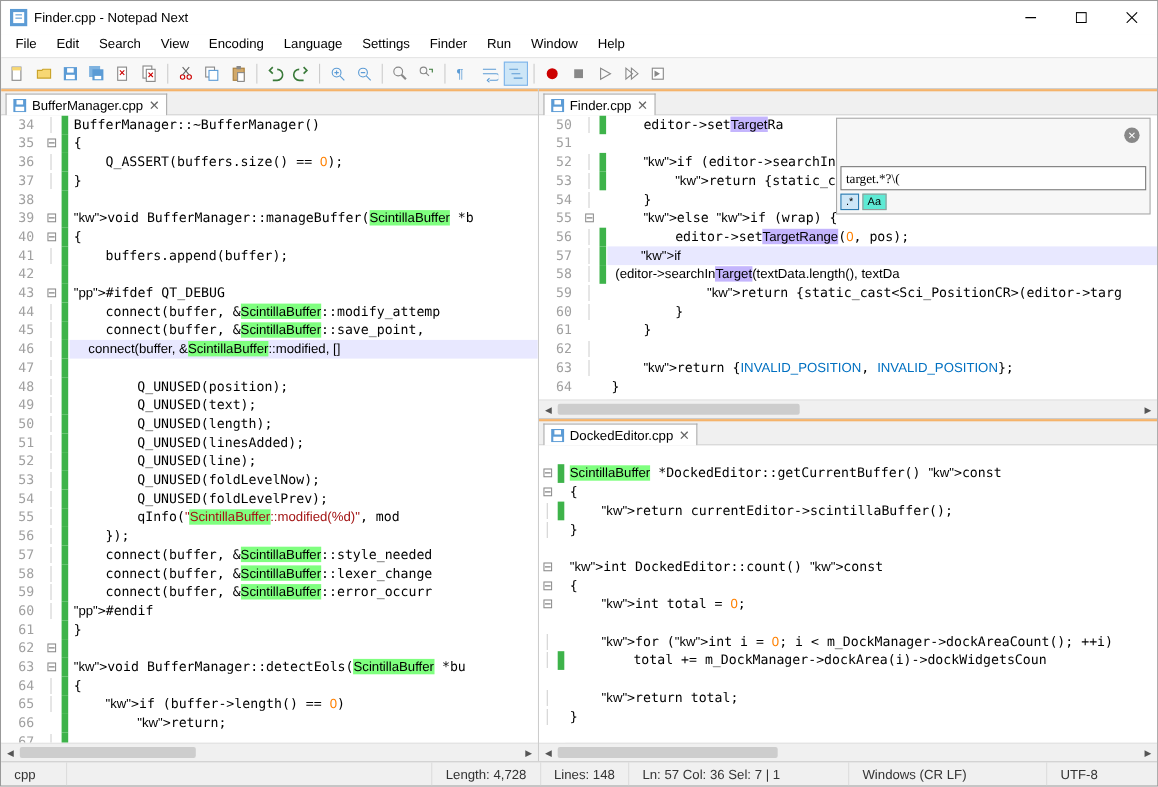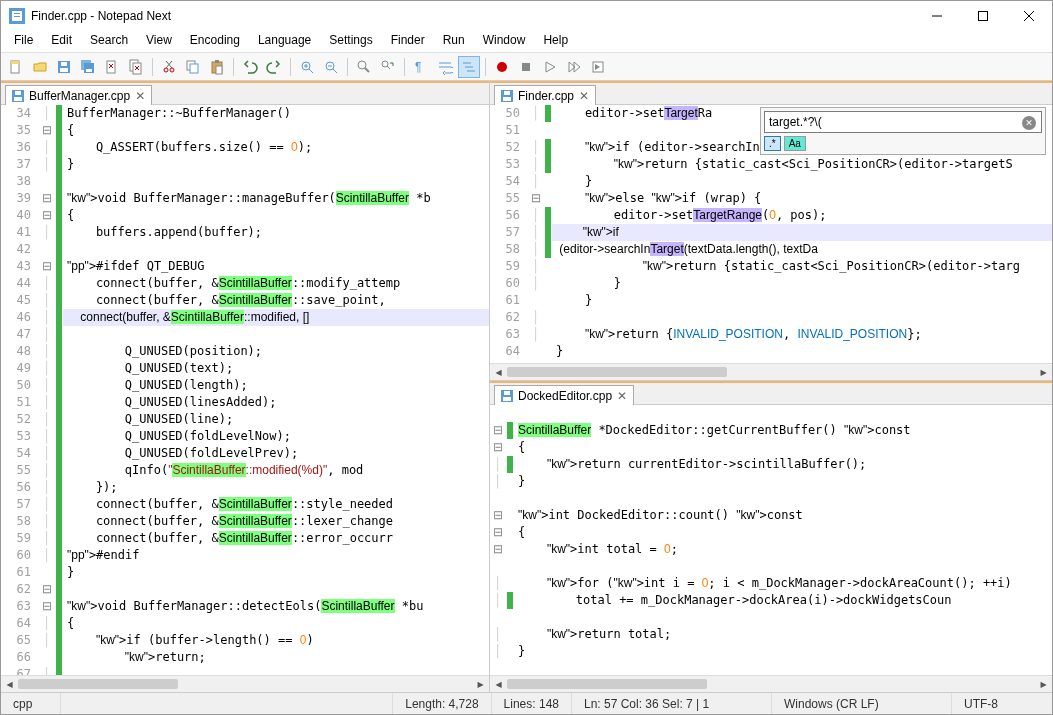--- a/index.html
+++ b/index.html
@@ -38,21 +38,21 @@
 .code .curline { background:#e8e8ff; display:block; margin-left:-4px; padding-left:4px;}
 .breakpt { position:relative; }
 .breakpt::before { content:''; position:absolute; left:-26px; top:4px; width:9px; height:9px; background:#c00; border-radius:50%; }
 .scrollbar-h { height:17px; background:#f0f0f0; border-top:1px solid #ddd; display:flex; align-items:center; }
 .sb-btn { width:17px; height:17px; display:flex; align-items:center; justify-content:center; color:#555; font-size:8px;}
 .sb-track { flex:1; height:17px; position:relative; }
 .sb-thumb { position:absolute; height:10px; top:3px; background:#cdcdcd; border-radius:2px; }
 .statusbar { height:22px; background:#f0f0f0; border-top:1px solid #ccc; display:flex; align-items:center; font-size:11px; color:#333; }
 .statusbar .cell { padding:0 12px; border-right:1px solid #ddd; height:100%; display:flex; align-items:center;}
 .searchbox { position:absolute; top:2px; right:6px; width:286px; background:#f7f7f7; border:1px solid #aaa; padding:3px; z-index:10; }
-.searchbox input { width:100%; height:22px; border:1px solid #7a7a7a; padding:0 24px 0 4px; font-family:Liberation Sans, sans-serif; font-size:12px; }
+.searchbox input { width:100%; height:22px; border:1px solid #7a7a7a; padding:0 24px 0 4px; font-family:Liberation Serif, serif; font-size:12px;margin-top:40px; }
 .searchbox .clear { position:absolute; right:9px; top:8px; width:14px; height:14px; background:#888; border-radius:50%; color:#fff; display:flex; align-items:center; justify-content:center; font-size:9px; }
 .searchopts { display:flex; gap:3px; margin-top:3px; }
 .sopt { border:1px solid #999; padding:1px 4px; font-size:10px; background:#5eead4; }
 .sopt.active { background:#cde6f7; border-color:#2a7ab0; }
 .fold div { height:17px; position:relative; }
 .fold .fminus::before { content:'⊟'; }
 .fold .fline::before { content:'│'; color:#ccc;}
 .right-top { height:300px; display:flex; flex-direction:column; border-bottom:1px solid #ccc; min-height:0;}
 .right-bot { flex:1; display:flex; flex-direction:column; min-height:0;}
 </style>

